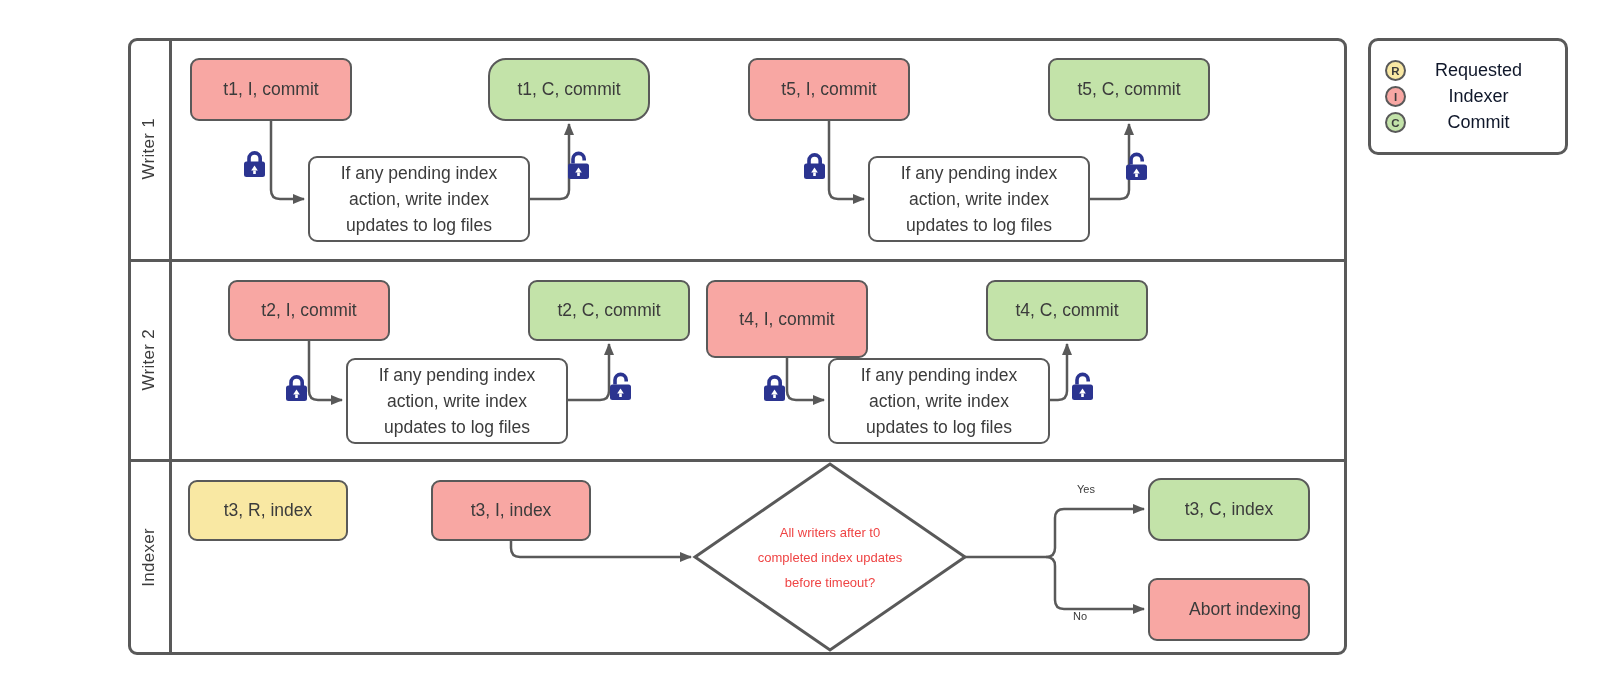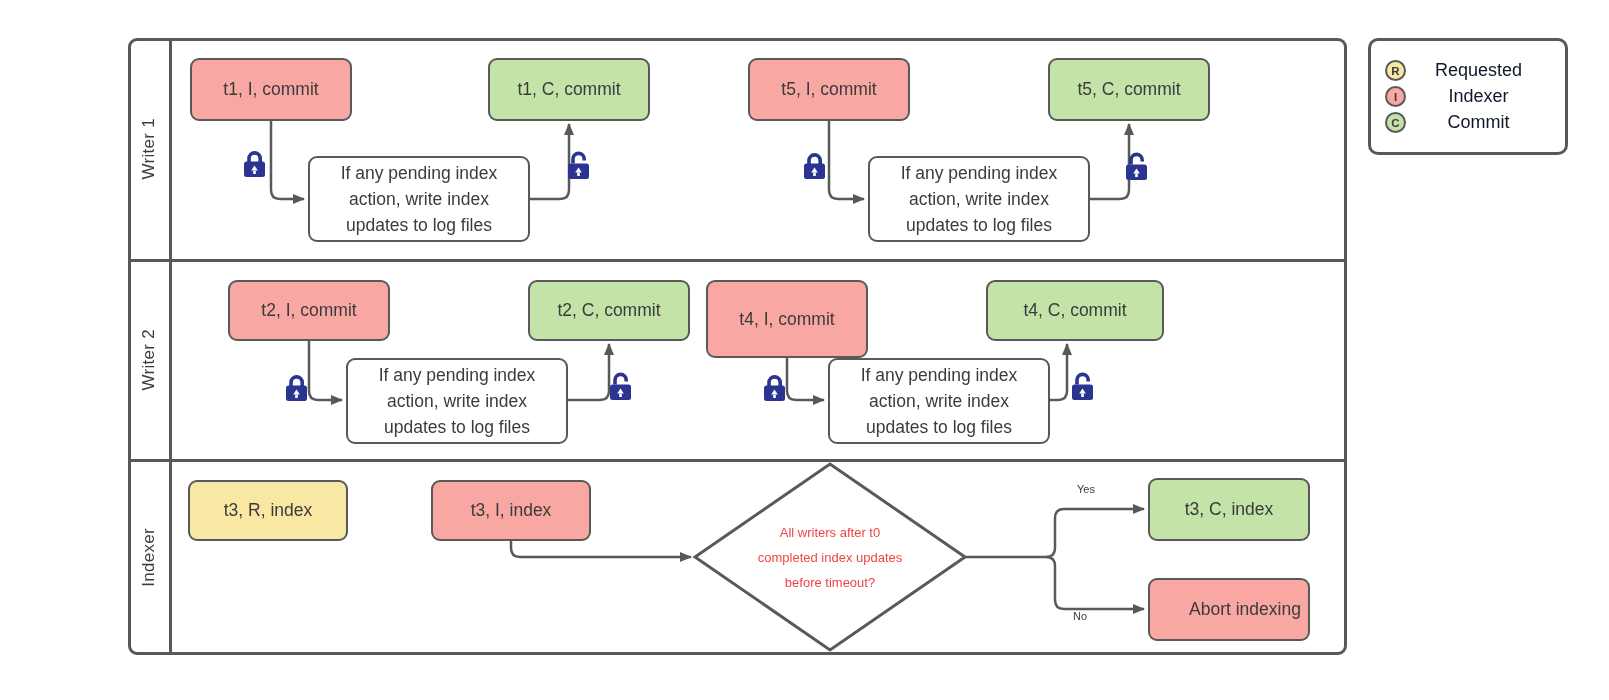--- a/index.html
+++ b/index.html
@@ -99,44 +99,44 @@
     <span>Writer 1</span>
   </div>
   <div class="lane-label" style="top:260px;height:200px;">
     <span>Writer 2</span>
   </div>
   <div class="lane-label" style="top:460px;height:195px;">
     <span>Indexer</span>
   </div>
 
   <div class="node fill-inflight" style="left:190px;top:58px;width:162px;height:63px;">t1, I, commit</div>
-  <div class="node fill-commit" style="left:488px;top:58px;width:162px;height:63px;">t1, C, commit</div>
+  <div class="node fill-commit" style="left:488px;top:58px;width:162px;height:63px;border-radius:18px;">t1, C, commit</div>
   <div class="node fill-white" style="left:308px;top:156px;width:222px;height:86px;">If any pending index
 action, write index
 updates to log files</div>
   <div class="node fill-inflight" style="left:748px;top:58px;width:162px;height:63px;">t5, I, commit</div>
   <div class="node fill-commit" style="left:1048px;top:58px;width:162px;height:63px;">t5, C, commit</div>
   <div class="node fill-white" style="left:868px;top:156px;width:222px;height:86px;">If any pending index
 action, write index
 updates to log files</div>
 
   <div class="node fill-inflight" style="left:228px;top:280px;width:162px;height:61px;">t2, I, commit</div>
   <div class="node fill-commit" style="left:528px;top:280px;width:162px;height:61px;">t2, C, commit</div>
   <div class="node fill-white" style="left:346px;top:358px;width:222px;height:86px;">If any pending index
 action, write index
 updates to log files</div>
   <div class="node fill-inflight" style="left:706px;top:280px;width:162px;height:78px;">t4, I, commit</div>
-  <div class="node fill-commit" style="left:986px;top:280px;width:178px;height:61px;">t4, C, commit</div>
+  <div class="node fill-commit" style="left:986px;top:280px;width:162px;height:61px;">t4, C, commit</div>
   <div class="node fill-white" style="left:828px;top:358px;width:222px;height:86px;">If any pending index
 action, write index
 updates to log files</div>
 
   <div class="node fill-requested" style="left:188px;top:480px;width:160px;height:61px;">t3, R, index</div>
   <div class="node fill-inflight" style="left:431px;top:480px;width:160px;height:61px;">t3, I, index</div>
-  <div class="node fill-commit" style="left:1148px;top:478px;width:162px;height:63px;">t3, C, index</div>
+  <div class="node fill-commit" style="left:1148px;top:478px;width:162px;height:63px;border-radius:13px;">t3, C, index</div>
   <div class="node fill-inflight" style="left:1148px;top:578px;width:162px;height:63px;padding-left:32px;">Abort indexing</div>
 
   <div class="decision-text">All writers after t0
 completed index updates
 before timeout?</div>
   <div class="branch-label" style="left:1056px;top:483px;">Yes</div>
   <div class="branch-label" style="left:1050px;top:610px;">No</div>
 
   <div class="lock" style="left:242px;top:149px;">
     <svg width="25" height="30" viewBox="0 0 25 30">

